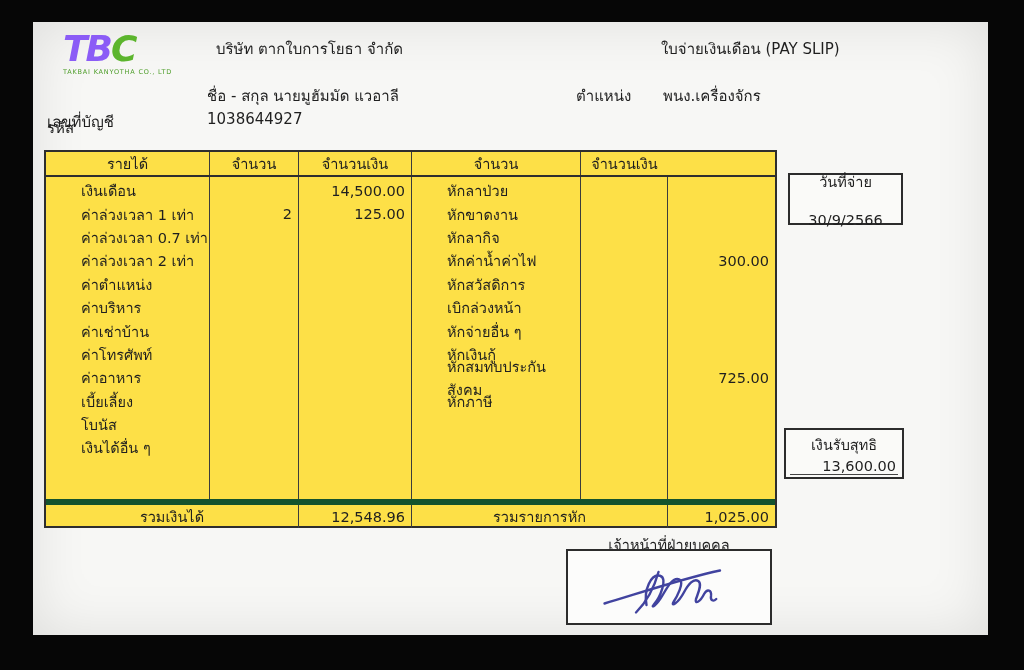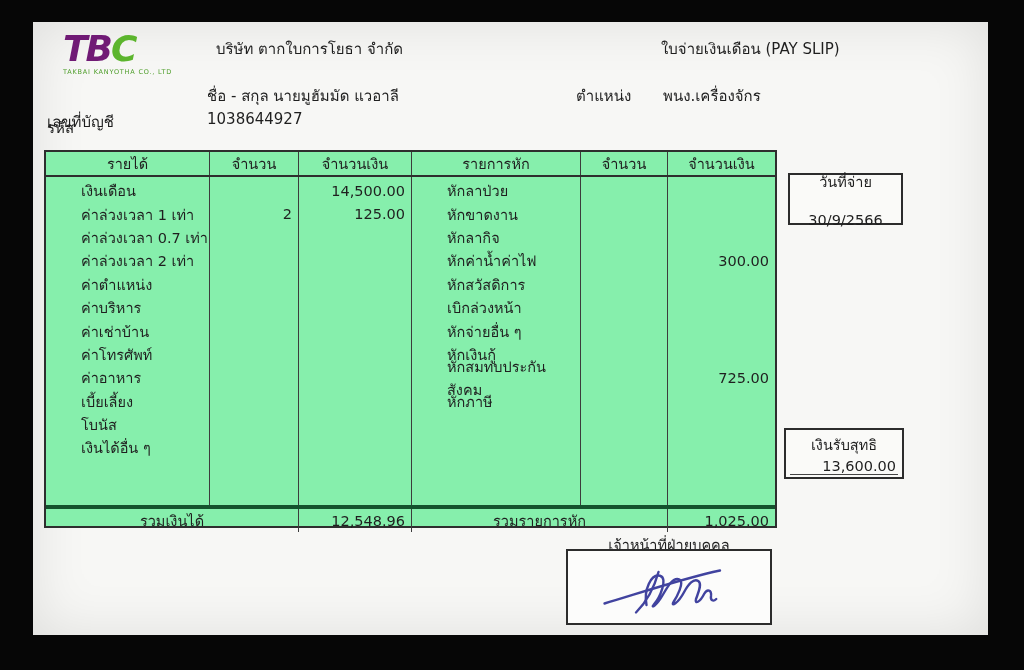--- a/index.html
+++ b/index.html
@@ -9,53 +9,53 @@
   .stage { position:relative; width:1024px; height:670px; background:#060606; }
 
   .paper { position:absolute; left:33px; top:22px; width:955px; height:613px;
            background:#f7f7f5; color:#1f1f1f;
            box-shadow: inset 0 0 55px rgba(0,0,0,0.10);
            filter: blur(0.35px); }
 
   
   .logo { position:absolute; left:30px; top:8px; width:150px; height:52px; }
   .logo-word { font-size:36px; font-weight:bold; font-style:italic; letter-spacing:-2px; line-height:38px; }
-  .logo-main { color:#701a75; }
+  .logo-main { color:#8b5cf6; }
   .logo-accent { color:#5cb52d; }
   .logo-tagline { font-size:6.5px; color:#4e9e2a; letter-spacing:0.8px; margin-top:0px; white-space:nowrap; }
 
   .company-name { position:absolute; left:183px; top:15px; font-size:15px; }
   .payslip-title { position:absolute; left:628px; top:15px; font-size:15px; }
 
   .lbl-code    { position:absolute; left:14px;  top:62px; font-size:15px;margin-top:32px; }
   .lbl-account { position:absolute; left:14px;  top:88px; font-size:15px; }
   .name-line   { position:absolute; left:174px; top:62px; font-size:15px; }
   .account-number { position:absolute; left:174px; top:88px; font-size:15px; }
   .lbl-position { position:absolute; left:543px; top:62px; font-size:15px; }
   .val-position { position:absolute; left:630px; top:62px; font-size:15px; }
 
   
   .slip-table { position:absolute; left:11px; top:128px; width:733px; height:378px;
-                border:2px solid #2e2e2e; background:#86efac;
+                border:2px solid #2e2e2e; background:#fde047;
                 display:flex; flex-direction:column; }
   .thead { display:grid; grid-template-columns:164px 89px 113px 169px 87px 1fr;
            border-bottom:2px solid #2e2e2e; height:25px; }
   .thead .hcell { display:flex; align-items:center; justify-content:center;
                   font-size:14.5px; border-right:1px solid #3c3c3c; }
   .thead .hcell:last-child { border-right:none; }
 
   .tbody { flex:1; display:grid; grid-template-columns:164px 89px 113px 169px 87px 1fr; }
   .bcol { border-right:1px solid #3c3c3c; overflow:hidden; padding-top:2px;padding-left:30px; }
   .bcol:last-child { border-right:none; }
   .bline { height:23.4px; display:flex; align-items:center; font-size:14.5px; }
   .bline.lbl { justify-content:flex-start; padding-left:5px; }
   .bline.num { justify-content:flex-end; padding-right:6px; }
 
   .trow-total { display:grid; grid-template-columns:253px 113px 256px 1fr;
-                border-top:4px solid #14532d; height:21px; }
+                border-top:6px solid #14532d; height:27px; }
   .trow-total .tcell { display:flex; align-items:center; font-size:14.5px;
                        border-right:1px solid #3c3c3c; }
   .trow-total .tcell:last-child { border-right:none; }
   .tcell.cname { justify-content:center; }
   .tcell.cnum  { justify-content:flex-end; padding-right:6px; }
 
   
   .paydate-box { position:absolute; left:755px; top:151px; width:115px; height:52px;
                  border:2px solid #2c2c2c; background:#fafaf8;
                  display:flex; flex-direction:column; align-items:center; justify-content:center;gap:19px; }
@@ -96,21 +96,20 @@
     <div class="name-line"><span>ชื่อ - สกุล</span> <span>นายมูฮัมมัด  แวอาลี</span></div>
     <div class="account-number">1038644927</div>
     <div class="lbl-position">ตำแหน่ง</div>
     <div class="val-position">พนง.เครื่องจักร</div>
 
     <div class="slip-table">
       <div class="thead">
         <div class="hcell">รายได้</div>
         <div class="hcell">จำนวน</div>
         <div class="hcell">จำนวนเงิน</div>
-        <div class="hcell">รายการหัก</div>
         <div class="hcell">จำนวน</div>
         <div class="hcell">จำนวนเงิน</div>
       </div>
 
       <div class="tbody">
           <div class="bcol">
             <div class="bline lbl">เงินเดือน</div>
             <div class="bline lbl">ค่าล่วงเวลา 1 เท่า</div>
             <div class="bline lbl">ค่าล่วงเวลา 0.7 เท่า</div>
             <div class="bline lbl">ค่าล่วงเวลา 2 เท่า</div>

